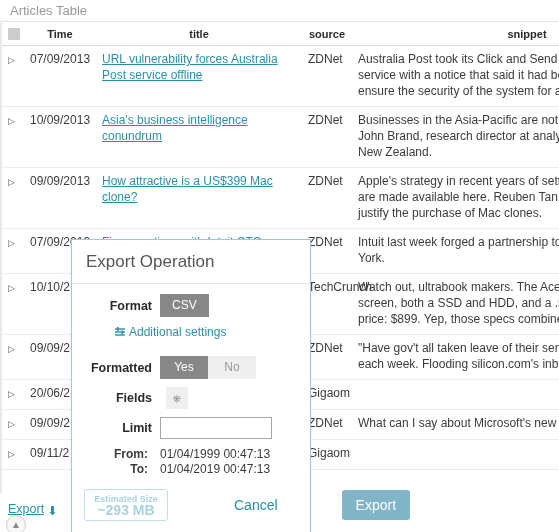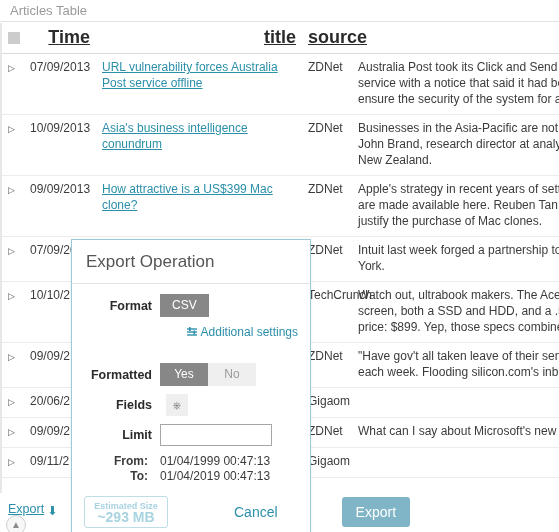--- a/index.html
+++ b/index.html
@@ -48,29 +48,28 @@
     overflow: hidden;
     border-left: 2px solid #e8e8e8;
     box-sizing: border-box;
   }
   table.grid {
     width: 700px;
     border-collapse: collapse;
     table-layout: fixed;
   }
   table.grid th {
-    font-size: 18px;
+    font-size: 11px;
     font-weight: bold;
     color: #2b2b2b;
-    text-align: right;
+    text-align: center;
     padding: 4px 6px 5px 6px;
     border-bottom: 1px solid #dadada;
     vertical-align: bottom;
     white-space: nowrap;
-    text-decoration: underline;
   }
   table.grid td {
     font-size: 12px;
     color: #3b3b3b;
     padding: 5px 6px 7px 6px;
     border-bottom: 1px solid #ececec;
     vertical-align: top;
     line-height: 16px;
   }
   col.c-arrow  { width: 22px; }
@@ -190,22 +189,22 @@
     padding: 4px 12px;
     font-size: 12px;
     text-align: center;
     box-sizing: border-box;
     line-height: 15px;
   }
   .seg.on  { background: #878787; color: #ffffff; }
   .seg.off { background: #efefef; color: #9a9a9a; }
 
   #addl-row {
-    text-align: right;
-    margin: 1px 0 22px 0;
+    text-align: left;
+    margin: 1px 0 15px 0;
     padding-left: 30px;
   }
   #addl-link {
     color: #2b8fa9;
     font-size: 12px;
     text-decoration: none;
     white-space: nowrap;
   }
   #addl-link .sliders {
     display: inline-block;

